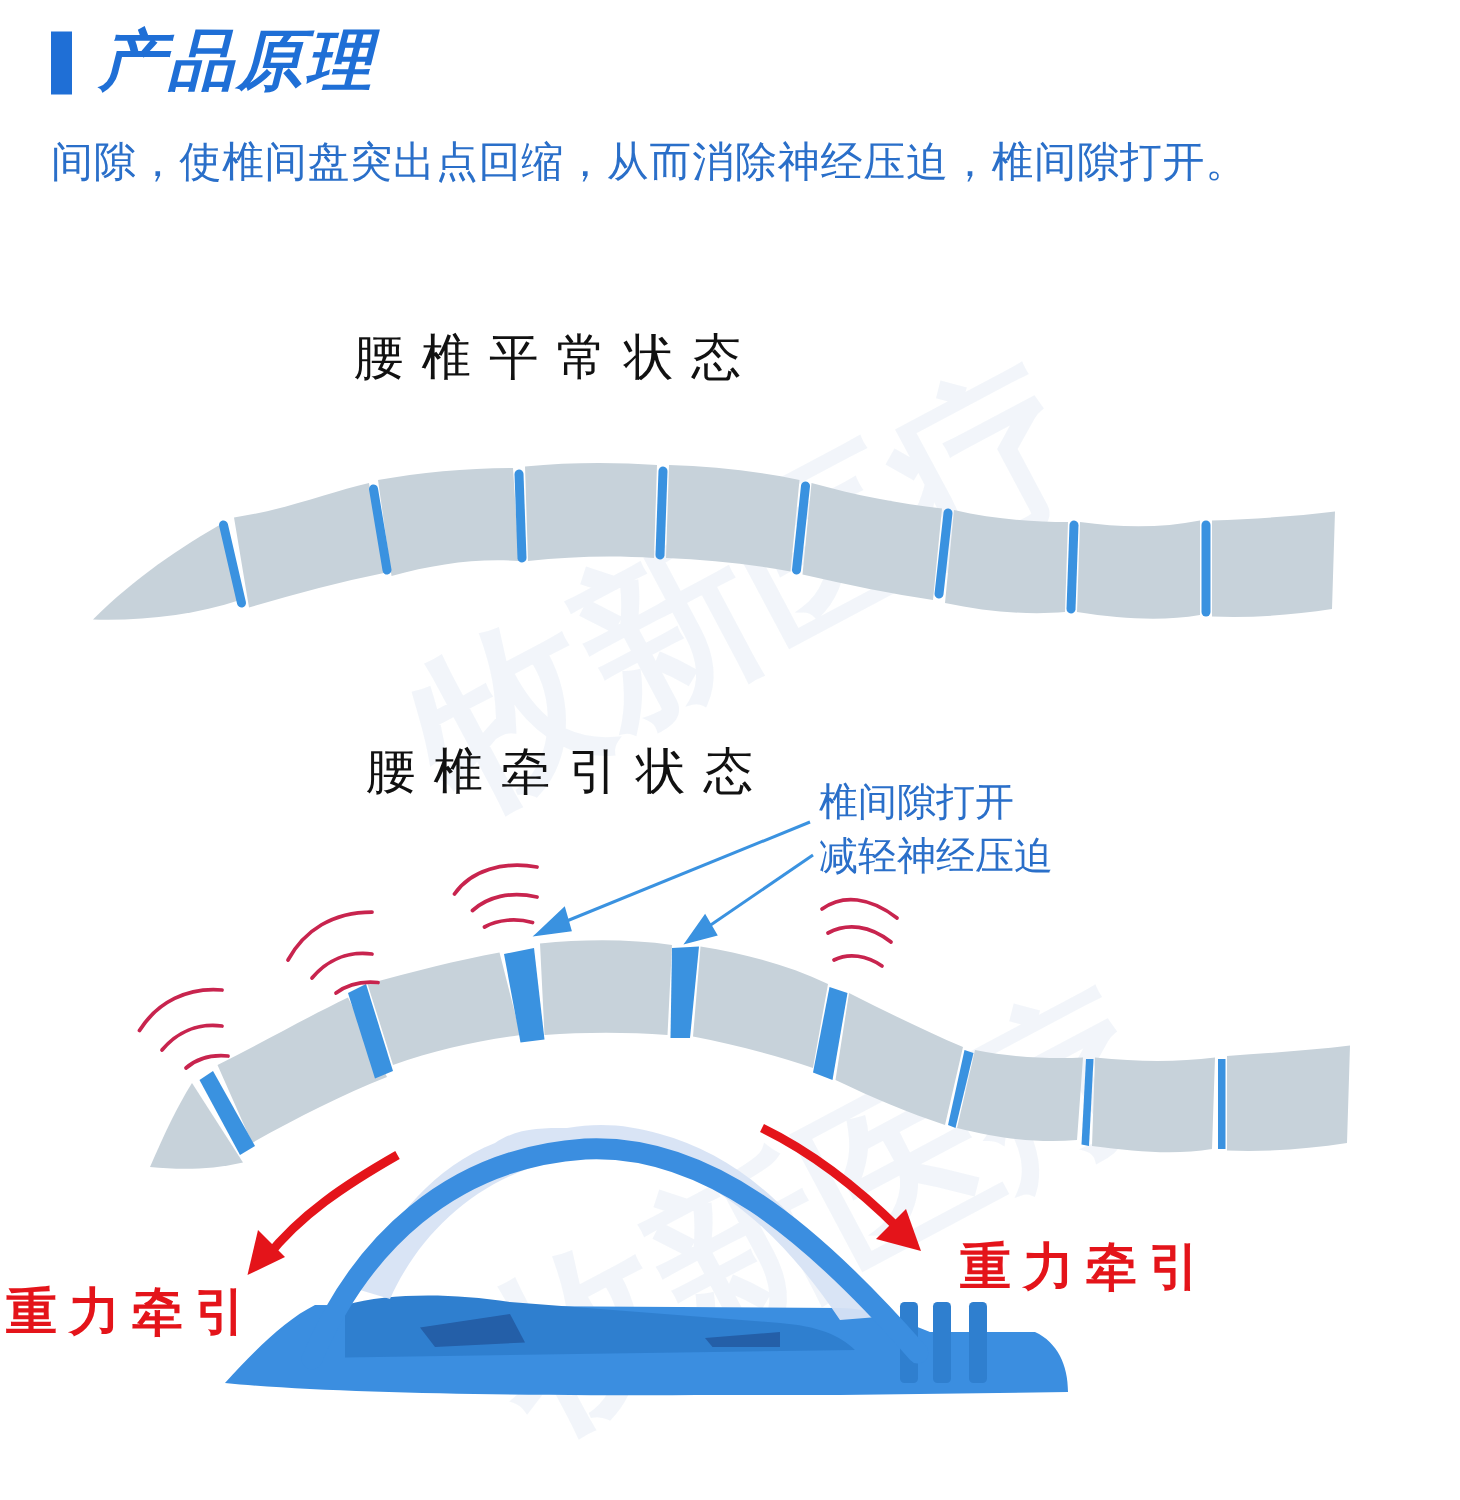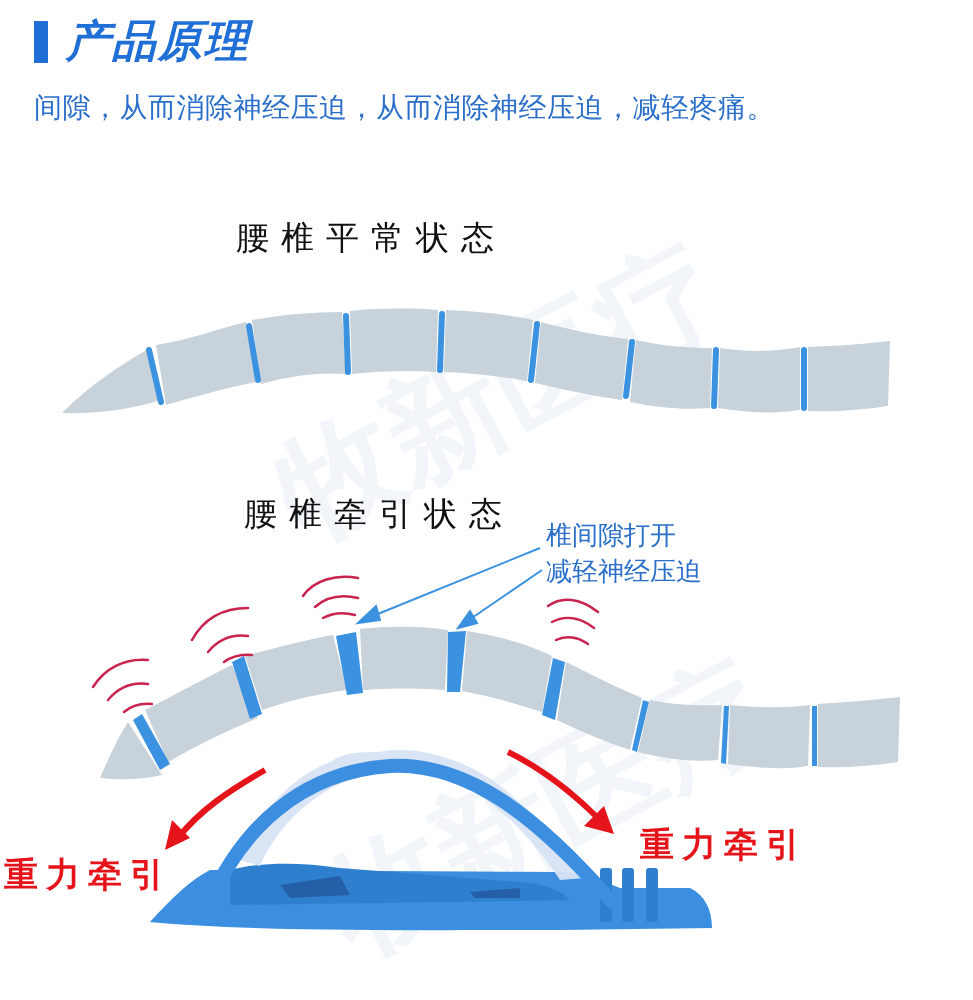--- a/index.html
+++ b/index.html
@@ -141,21 +141,21 @@
     <path d="M165,850 L172,820 L190,838 Z" fill="#e4141a"></path>
     <path d="M508,752 C545,770 575,795 600,820" fill="none" stroke="#e4141a" stroke-width="6"></path>
     <path d="M614,834 L584,826 L604,806 Z" fill="#e4141a"></path>
   </g>
 </svg>
 
 <div class="abs title-bar"></div>
 <div class="abs title">产品原理</div>
 
 <div class="abs desc">
-  <span>间隙，从而消除神经压迫，从而消除神经压迫，减轻疼痛。</span>
+  <span>间隙，使椎间盘突出点回缩，从而消除神经压迫，椎间隙打开。</span>
 </div>
 
 <div class="abs state-label label-normal">腰椎平常状态</div>
 <div class="abs state-label label-traction">腰椎牵引状态</div>
 
 <div class="abs callout">
   <span>椎间隙打开</span>
   <span>减轻神经压迫</span>
 </div>
 

